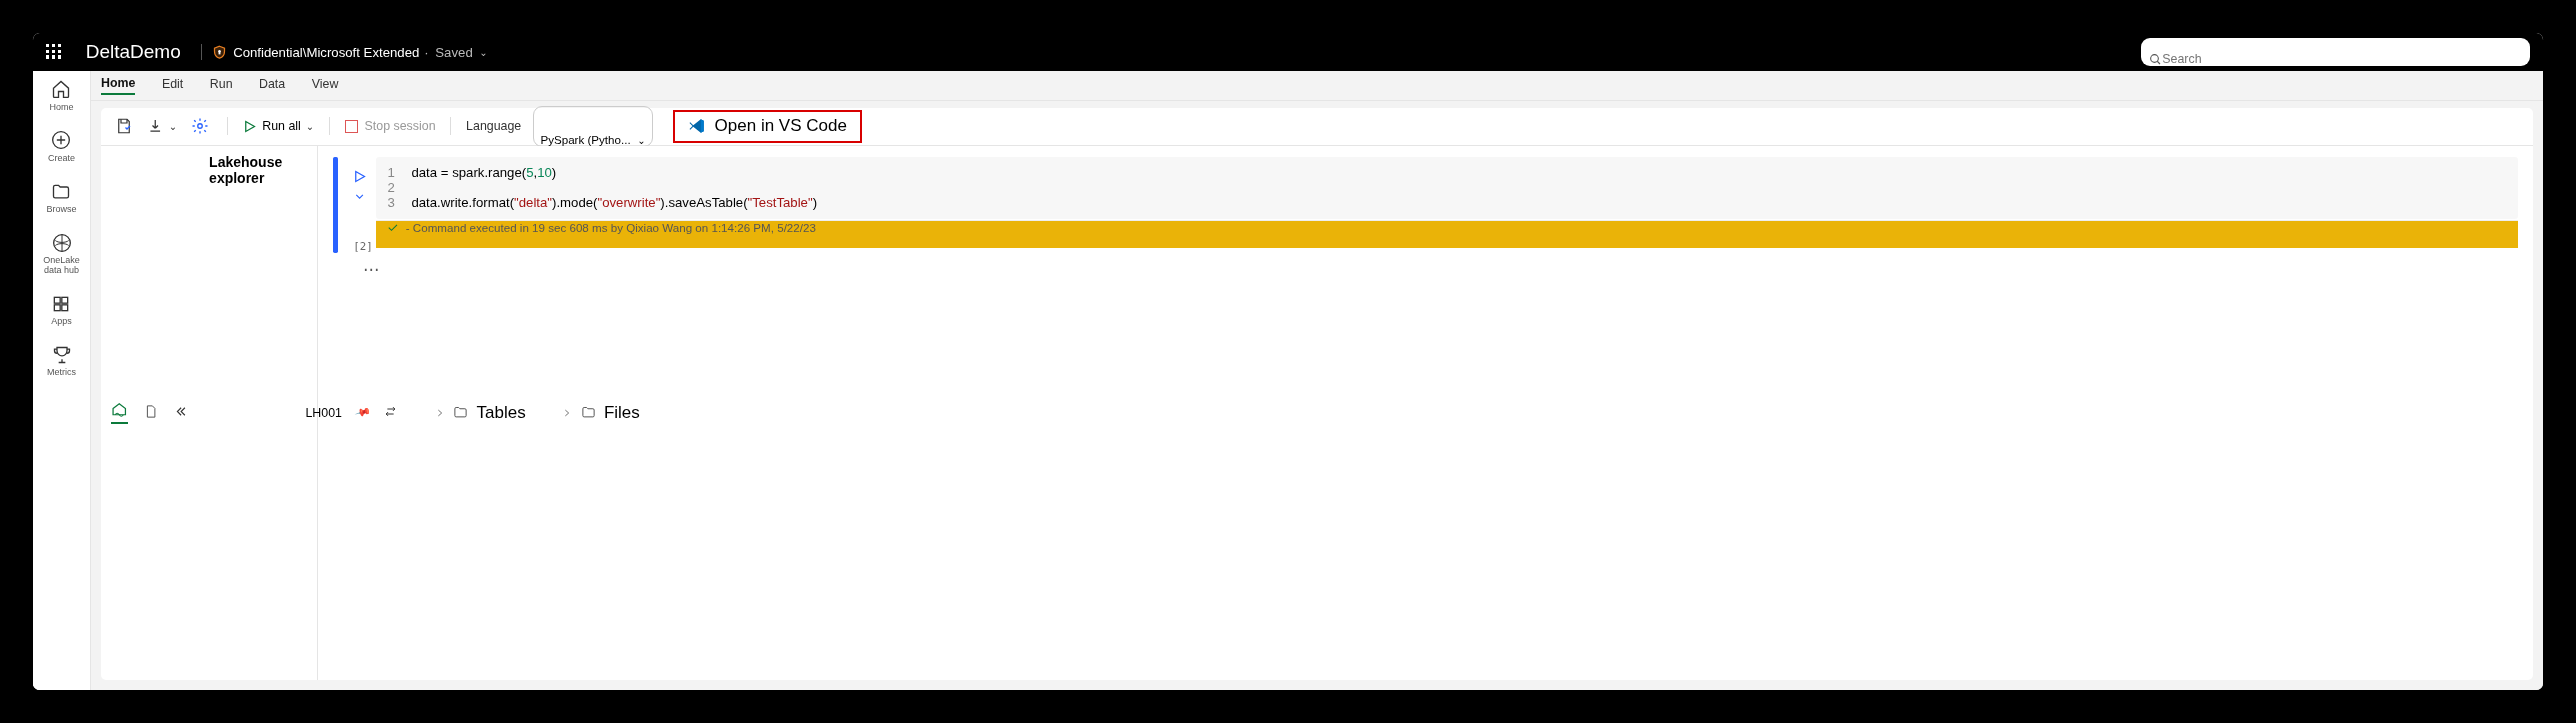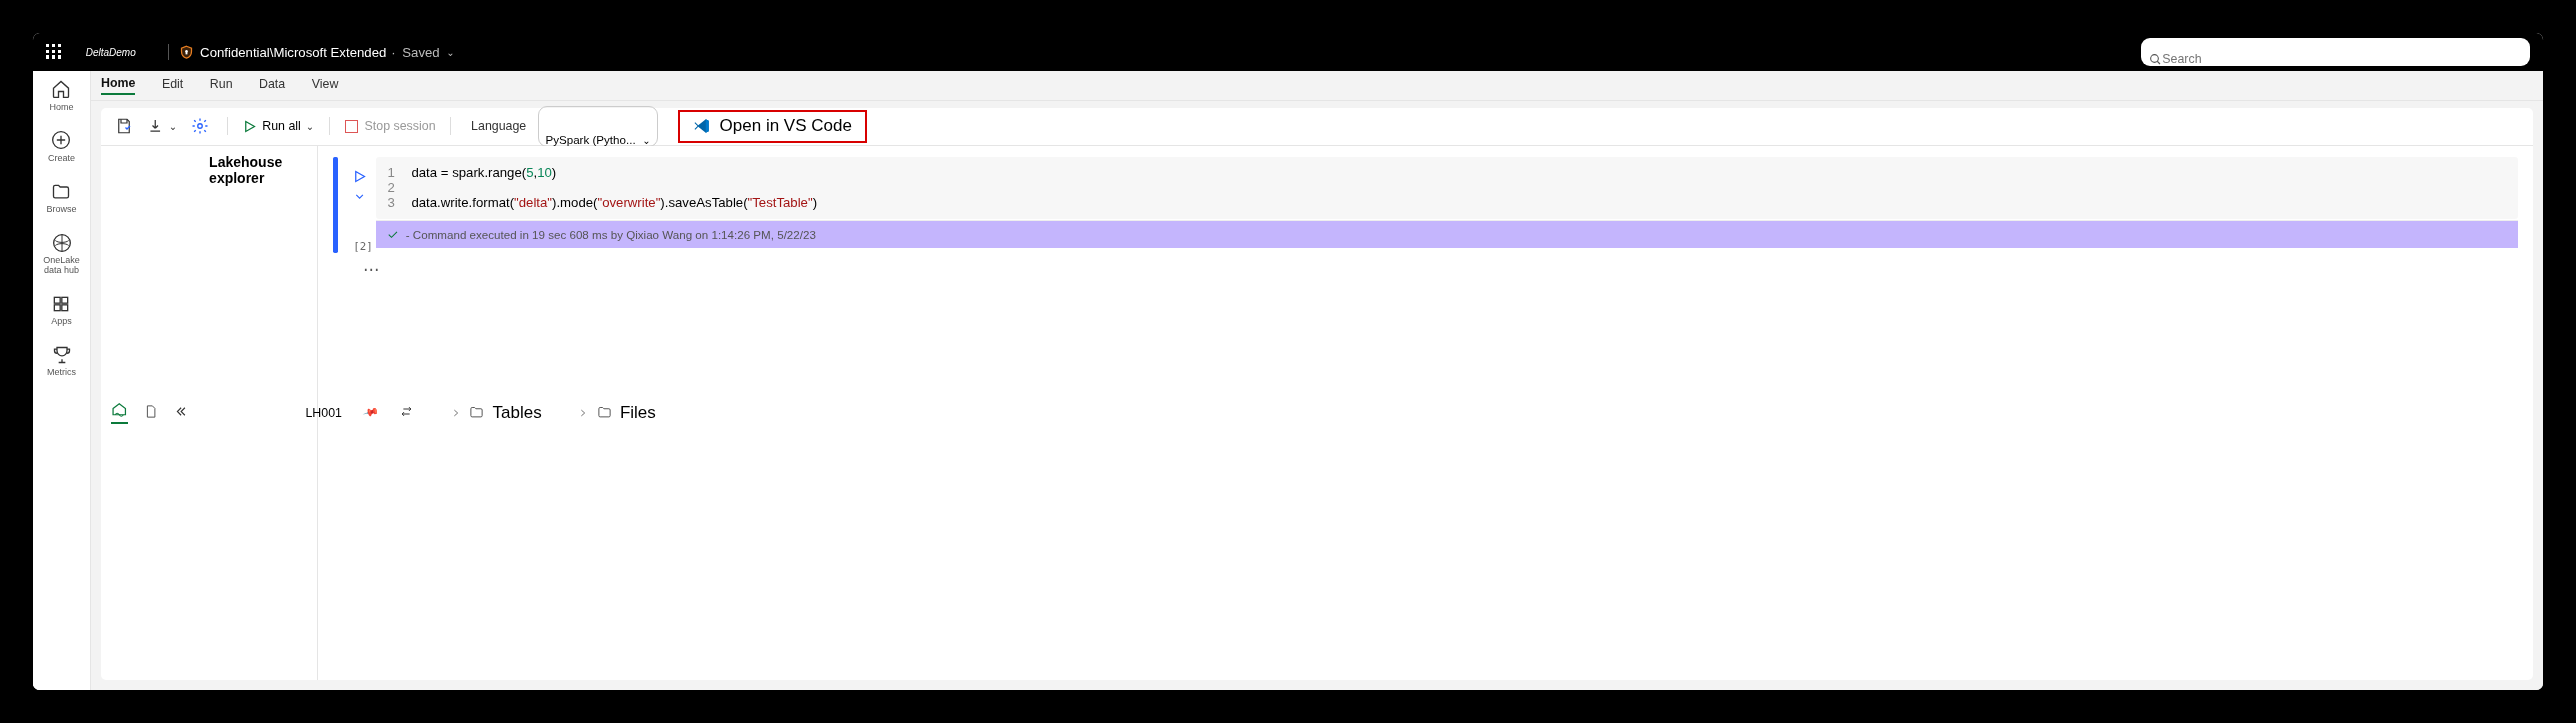--- a/index.html
+++ b/index.html
@@ -1,21 +1,21 @@
 <!DOCTYPE html>
 <html style="font-size:13.2px"><head>
 <meta charset="utf-8">
 <style>
 * { box-sizing: border-box; margin: 0; padding: 0; font-family: "Segoe UI", -apple-system, sans-serif; }
 body { background: #000; width: 2576px; height: 723px; overflow: hidden; }
 .app-frame { position: absolute; left: 33px; top: 33px; right: 33px; bottom: 33px; background: #fff; border-radius: 6.6px; overflow: hidden; display: flex; flex-direction: column; }
 .top-bar { height: 38px; background: #000; display: flex; align-items: center; padding: 0 13.2px; color: #fff; }
 .waffle { width: 16.5px; height: 16.5px; margin-right: 23px; display: grid; grid-template-columns: repeat(3,3.3px); grid-template-rows: repeat(3,3.3px); gap: 2.5px; cursor: pointer; }
 .waffle span { background: #fff; width: 3.3px; height: 3.3px; }
-.workspace-name { font-size: 10px; margin-right: 22px; font-style: italic; }
+.workspace-name { font-size: 19px; margin-right: 10px; }
 .vert-divider { width: 0.8px; height: 16.5px; background: #555; margin: 0 10px; }
 .shield-icon { color: #e67e22; margin-right: 6.6px; display:flex; }
 .confidential { font-size: 13.2px; }
 .saved-indicator { font-size: 13.2px; color: #bbb; margin-left: 5px; display: flex; align-items: center; gap: 6.6px; }
 .chev { font-size: 10px; }
 .search-box { margin-left: auto; width: 389px; height: 28px; background: #fff; border-radius: 9px; display: flex; align-items: flex-end; padding: 0 8.3px; color: #555; }
 .search-box input { border: none; outline: none; flex: 1; font-size: 12.4px; background: transparent; }
 
 .below-top { flex: 1; display: flex; background: #f3f3f3; }
 .left-rail { width: 58px; background: #fff; border-right: 0.8px solid #e5e5e5; display: flex; flex-direction: column; align-items: center; padding-top: 8.3px; gap: 18px; }
@@ -29,49 +29,49 @@
 .ribbon-tab.active { font-weight: 600; border-bottom: 2.5px solid #0b7a3b; color: #111; }
 
 .toolbar { height: 38px; background: #fff; border-bottom: 0.8px solid #e5e5e5; margin: 6.6px 10px 0 10px; border-radius: 5px 5px 0 0; display: flex; align-items: center; padding: 0 11.6px; gap: 11.6px; }
 .tool-icon { display:flex; align-items:center; justify-content:center; width:23px; height:23px; cursor:pointer; color:#333; }
 .tool-group { display: flex; align-items: center; gap: 5px; }
 .run-all { display: flex; align-items: center; gap: 5px; cursor: pointer; font-size: 12.4px; }
 .run-all svg { color: #0b7a3b; }
 .tb-divider { width: 0.8px; height: 18px; background: #ddd; margin: 0 3.3px; }
 .stop-session { color: #999; font-size: 12.4px; display:flex; align-items:center; gap:6.6px; }
 .stop-box { width: 13.2px; height: 13.2px; border: 1.7px solid #d55; }
-.lang-label { font-size: 12.4px; color: #333; margin-left: 5px; }
+.lang-label { font-size: 12.4px; color: #333; }
 .lang-select { border: 0.8px solid #ccc; border-radius: 9px; height: 41px; padding: 0 6.6px; display: flex; align-items: flex-end; gap: 6.6px; font-size: 11.6px; cursor: pointer; min-width: 108px; }
 .open-vscode { border: 2.5px solid #d80000; height: 33px; padding: 0 13.2px; display: flex; align-items: center; gap: 8.3px; font-size: 17px; cursor: pointer; margin-left: 8.3px; }
 
 .workspace { flex: 1; display: flex; margin: 0 10px 10px 10px; background: #fff; border-radius: 0 0 5px 5px; overflow: hidden; }
 .explorer { width: 217px; border-right: 0.8px solid #e5e5e5; display: flex; flex-direction: row; }
 .explorer-top { display: flex; align-items: center; padding: 6.6px 10px; gap: 15px; }
 .explorer-top .etab { cursor: pointer; color: #333; }
 .explorer-top .etab.active { color: #0b7a3b; border-bottom: 2.5px solid #0b7a3b; padding-bottom: 1.7px; }
 .collapse-icon { margin-left: auto; cursor: pointer; }
 .explorer-title { font-size: 14px; font-weight: 600; padding: 8.3px 11.6px 5px 11.6px; }
-.lake-row { display: flex; align-items: center; padding: 5px 11.6px; gap: 22px; font-size: 12.4px; }
+.lake-row { display: flex; align-items: center; padding: 5px 11.6px; gap: 14px; font-size: 12.4px; }
 .lake-row .swap { margin-left: auto; cursor: pointer; }
 .tree-item { display: flex; align-items: center; padding: 5px 11.6px 5px 25px; gap: 8.3px; font-size: 17px; cursor: pointer; }
 .pin { font-size: 10.8px; transform: rotate(30deg); }
 
 .notebook { flex: 1; position: relative; padding: 11.6px 15px; }
 .cell { display: flex; position: relative; }
 .cell-side { width: 5px; background: #2962ff; margin-right: 5px; border-radius: 1.7px; align-self: stretch; }
 .cell-actions { display: flex; flex-direction: column; align-items: center; gap: 6.6px; padding-top: 11.6px; width: 33px; }
 .cell-actions svg { cursor: pointer; }
 .cell-body { flex: 1; display: flex; flex-direction: column; }
 .code-block { background: #f7f7f7; border-radius: 3.3px; padding: 8.3px 11.6px; font-family: Consolas, monospace; font-size: 13.2px; white-space: pre; display: flex; }
 .line-numbers { text-align: right; color: #888; padding-right: 16.5px; }
 .code-text { flex: 1; }
 .kw-str { color: #a31515; }
 .kw-num { color: #098658; }
 .cell-count { font-family: Consolas, monospace; font-size: 10.8px; color: #666; align-self: flex-end; margin-top: 30px; margin-right: 3.3px; }
-.exec-status { background: #c4b5fd; border-top: 0.8px solid #eee; height: 28px; display: flex; align-items: center; padding: 0 10px; font-size: 11.6px; color: #555; gap: 6.6px; margin-top: 1.7px; }
+.exec-status { background: #eab308; border-top: 0.8px solid #eee; height: 28px; display: flex; padding: 0 10px; font-size: 11.6px; color: #555; gap: 6.6px; margin-top: 1.7px; }
 .exec-status svg { color: #0b7a3b; }
 .dots { font-size: 16.5px; color: #555; margin-top: 6.6px; margin-left: 30px; letter-spacing: 1.7px; cursor: pointer; }
 </style>
 </head>
 <body>
 
 <div class="app-frame">
   <div class="top-bar">
     <div class="waffle">
       <span></span>

